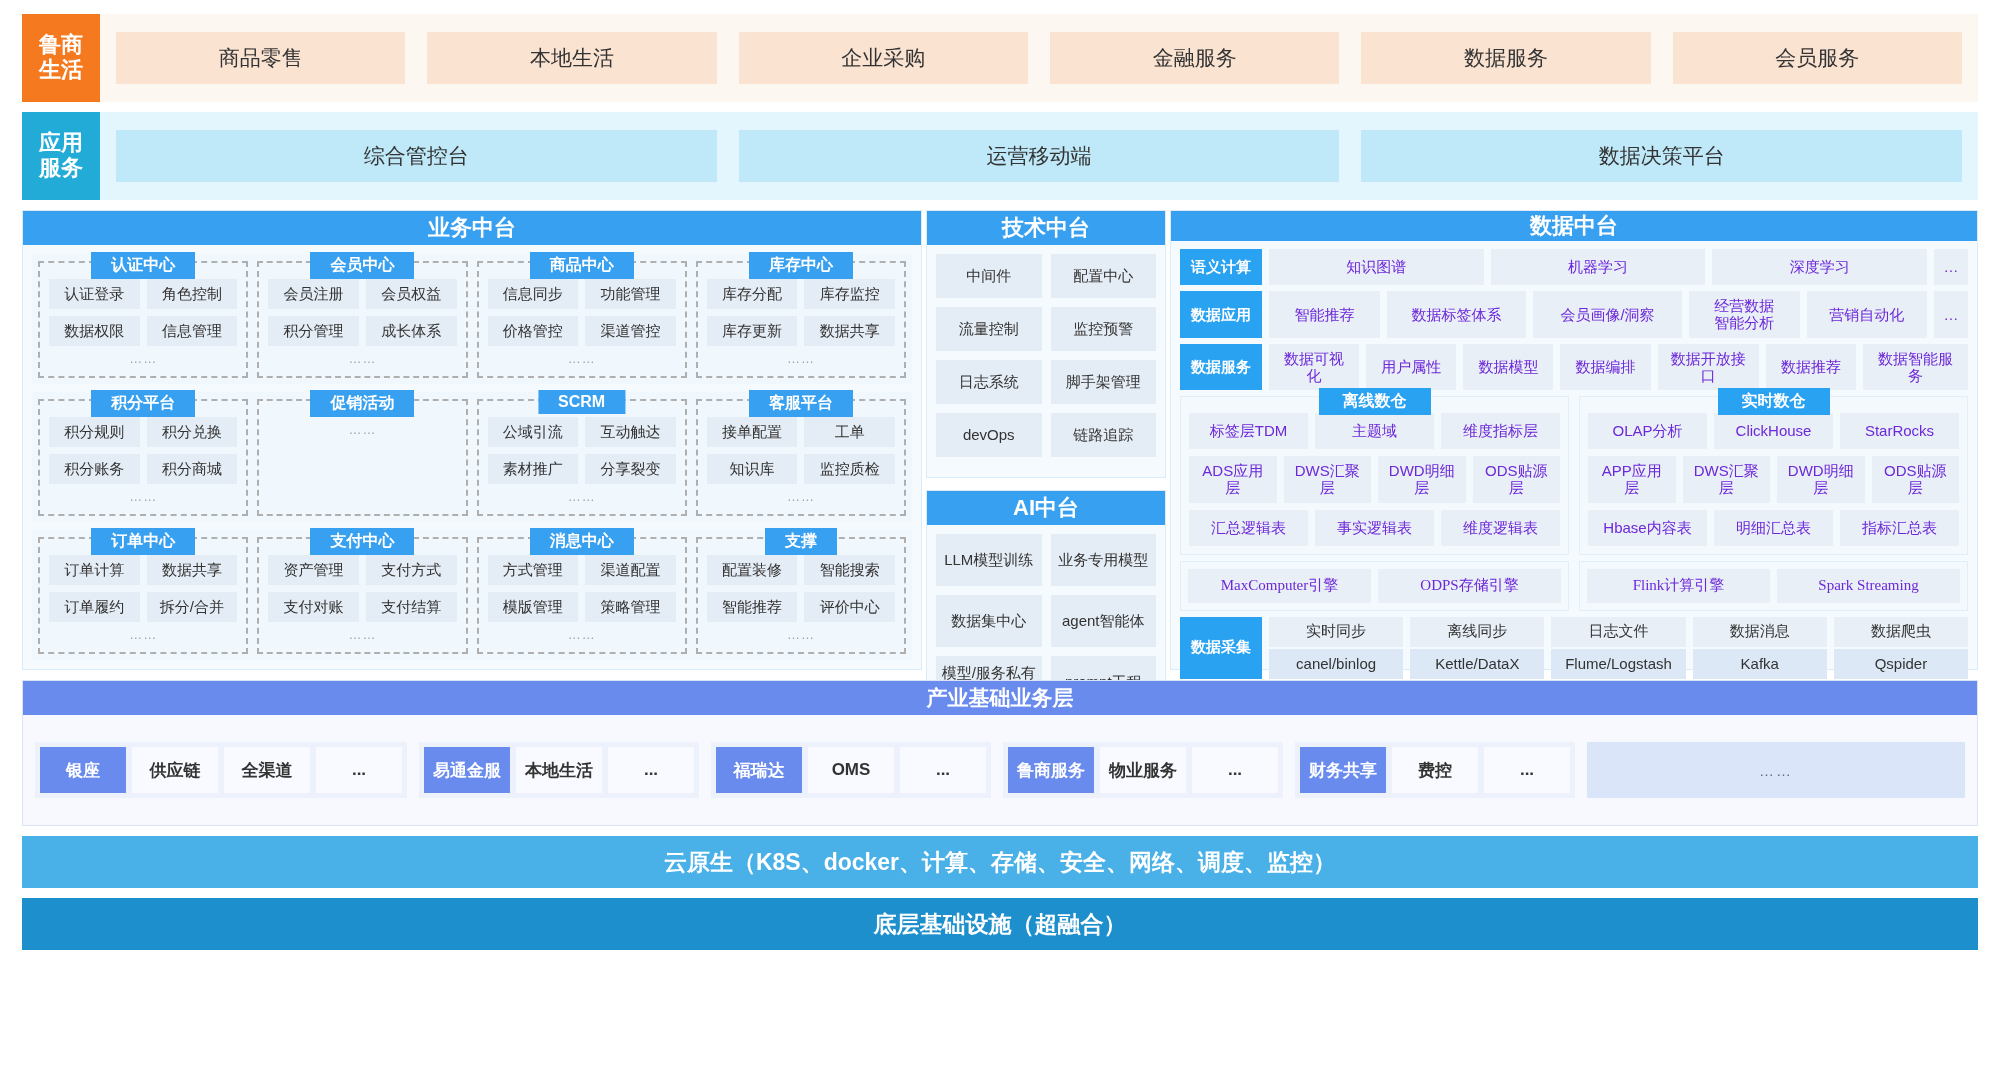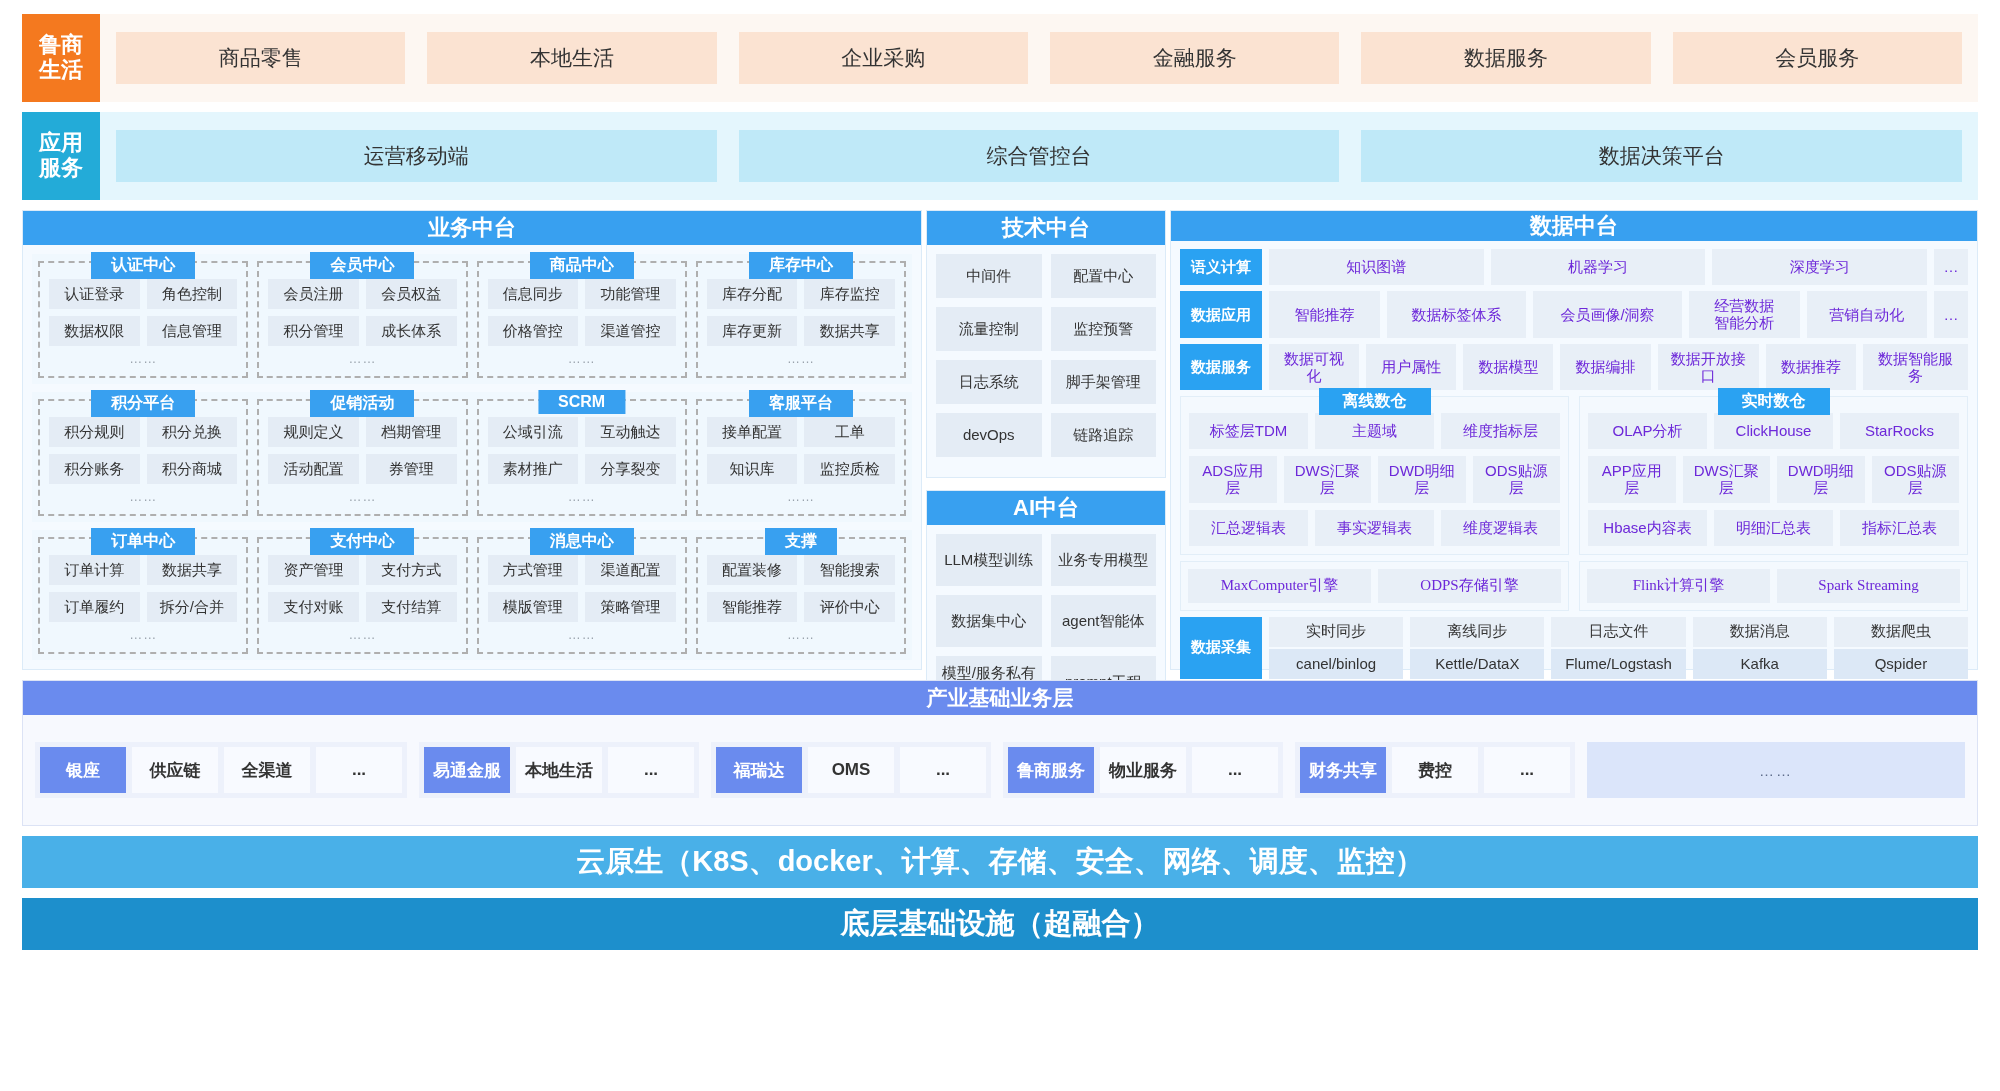--- a/index.html
+++ b/index.html
@@ -115,21 +115,21 @@
   
   .industry { border: 1px solid #DCE3F5; background: #F7F9FE; }
   .industry-title { background: #6A8BEE; color: #fff; font-weight: bold; font-size: 21px; height: 34px; display: flex; align-items: center; justify-content: center; }
   .industry-body { display: flex; align-items: stretch; gap: 12px; padding: 27px 12px; }
   .ind-group { display: flex; gap: 6px; background: #EDF1FB; padding: 5px; }
   .ind-head { background: #6A8BEE; color: #fff; font-weight: bold; font-size: 17px; width: 86px; height: 46px; display: flex; align-items: center; justify-content: center; }
   .ind-item { background: #F8FAFF; color: #333; font-weight: bold; font-size: 17px; width: 86px; height: 46px; display: flex; align-items: center; justify-content: center; }
   .ind-tail { background: #DBE5FA; color: #5e6c8a; font-size: 15px; flex: 1 1 auto; min-width: 150px; height: 56px; display: flex; align-items: center; justify-content: center; letter-spacing: 2px; }
 
   
-  .botbar { color: #fff; font-weight: bold; font-size: 29px; height: 52px; display: flex; align-items: center; justify-content: center; }
+  .botbar { color: #fff; font-weight: bold; font-size: 23px; height: 52px; display: flex; align-items: center; justify-content: center; }
   .botbar.light { background: #49B0E8; }
   .botbar.dark  { background: #1D8FCC; text-align: center; }
 </style>
 </head>
 <body>
 
 <div class="page">
 
   <div class="band">
     <div class="band-tag orange">鲁商
@@ -141,22 +141,22 @@
       <div class="band-cell peach">金融服务</div>
       <div class="band-cell peach">数据服务</div>
       <div class="band-cell peach">会员服务</div>
     </div>
   </div>
 
   <div class="band">
     <div class="band-tag cyan">应用
 服务</div>
     <div class="band-body ice">
+      <div class="band-cell ice">综合管控台</div>
       <div class="band-cell ice">运营移动端</div>
-      <div class="band-cell ice">综合管控台</div>
       <div class="band-cell ice">数据决策平台</div>
     </div>
   </div>
 
   <div class="mid">
 
     <div class="panel biz">
       <div class="panel-title">业务中台</div>
       <div class="panel-body">
 
@@ -209,26 +209,20 @@
             <div class="dash-grid">
               <div class="chip">积分规则</div>
               <div class="chip">积分兑换</div>
               <div class="chip">积分账务</div>
               <div class="chip">积分商城</div>
             </div>
             <div class="dots">……</div>
           </div>
           <div class="dashcard">
             <div class="dashcard-title">促销活动</div>
-            <div class="dash-grid">
-              <div class="chip">规则定义</div>
-              <div class="chip">档期管理</div>
-              <div class="chip">活动配置</div>
-              <div class="chip">券管理</div>
-            </div>
             <div class="dots">……</div>
           </div>
           <div class="dashcard">
             <div class="dashcard-title">SCRM</div>
             <div class="dash-grid">
               <div class="chip">公域引流</div>
               <div class="chip">互动触达</div>
               <div class="chip">素材推广</div>
               <div class="chip">分享裂变</div>
             </div>

